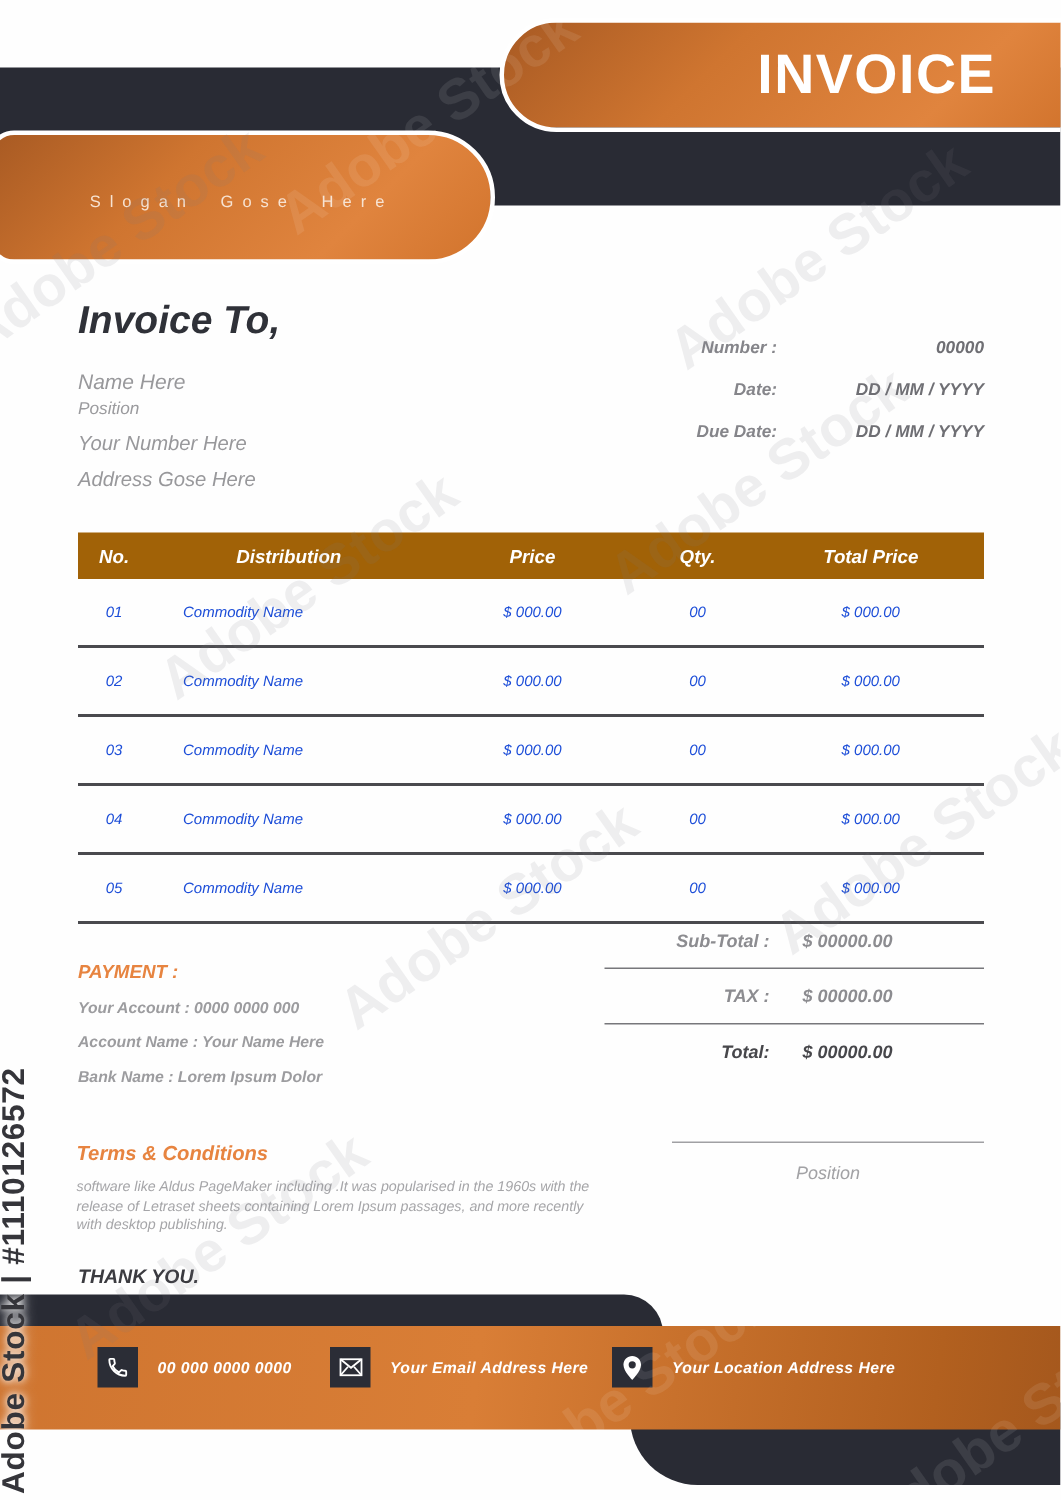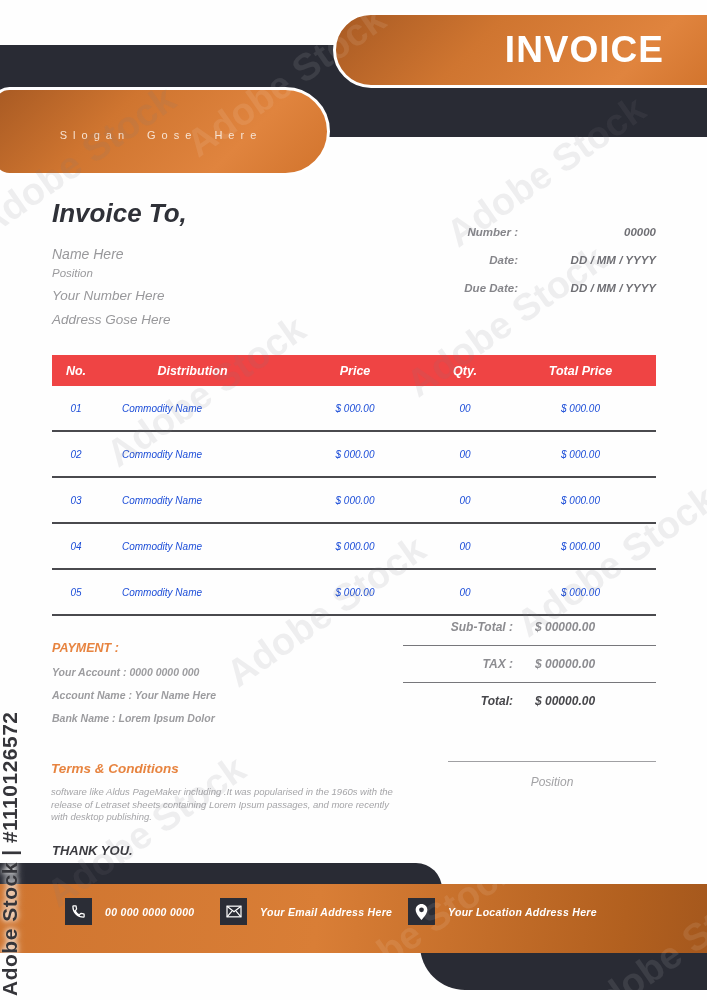--- a/index.html
+++ b/index.html
@@ -29,21 +29,21 @@
   .ito-addr{font-size:13.5px;color:#98989b;font-style:italic;margin-top:9px;}
 
   
   .meta{position:absolute;left:380px;top:226px;width:276px;}
   .meta-row{display:flex;align-items:baseline;margin-bottom:16px;}
   .meta-label{flex:0 0 138px;text-align:right;font-size:11.5px;font-style:italic;color:#85858a;font-weight:600;}
   .meta-value{flex:1;text-align:right;font-size:11.5px;font-style:italic;color:#6f6f74;font-weight:600;}
 
   
   .table{position:absolute;left:52px;top:355px;width:604px;}
-  .thead{display:grid;grid-template-columns:48px 185px 140px 80px 151px;background:#ef4444;height:31px;align-items:center;}
+  .thead{display:grid;grid-template-columns:48px 185px 140px 80px 151px;background:#a16207;height:31px;align-items:center;}
   .thead div{color:#ffffff;font-size:12.5px;font-weight:700;font-style:italic;text-align:center;}
   .thead .c-dist{text-align:center;}
   .trow{display:grid;grid-template-columns:48px 185px 140px 80px 151px;height:44px;align-items:center;border-bottom:2px solid #4a4a4e;}
   .trow div{font-size:10px;font-style:italic;color:#1d4ed8;text-align:center;}
   .trow .c-dist{text-align:left;padding-left:22px;}
 
   
   .totals{position:absolute;left:403px;top:609px;width:253px;}
   .tot-row{display:flex;align-items:center;height:36px;}
   .tot-row.lined{border-bottom:1.5px solid #77777b;}

